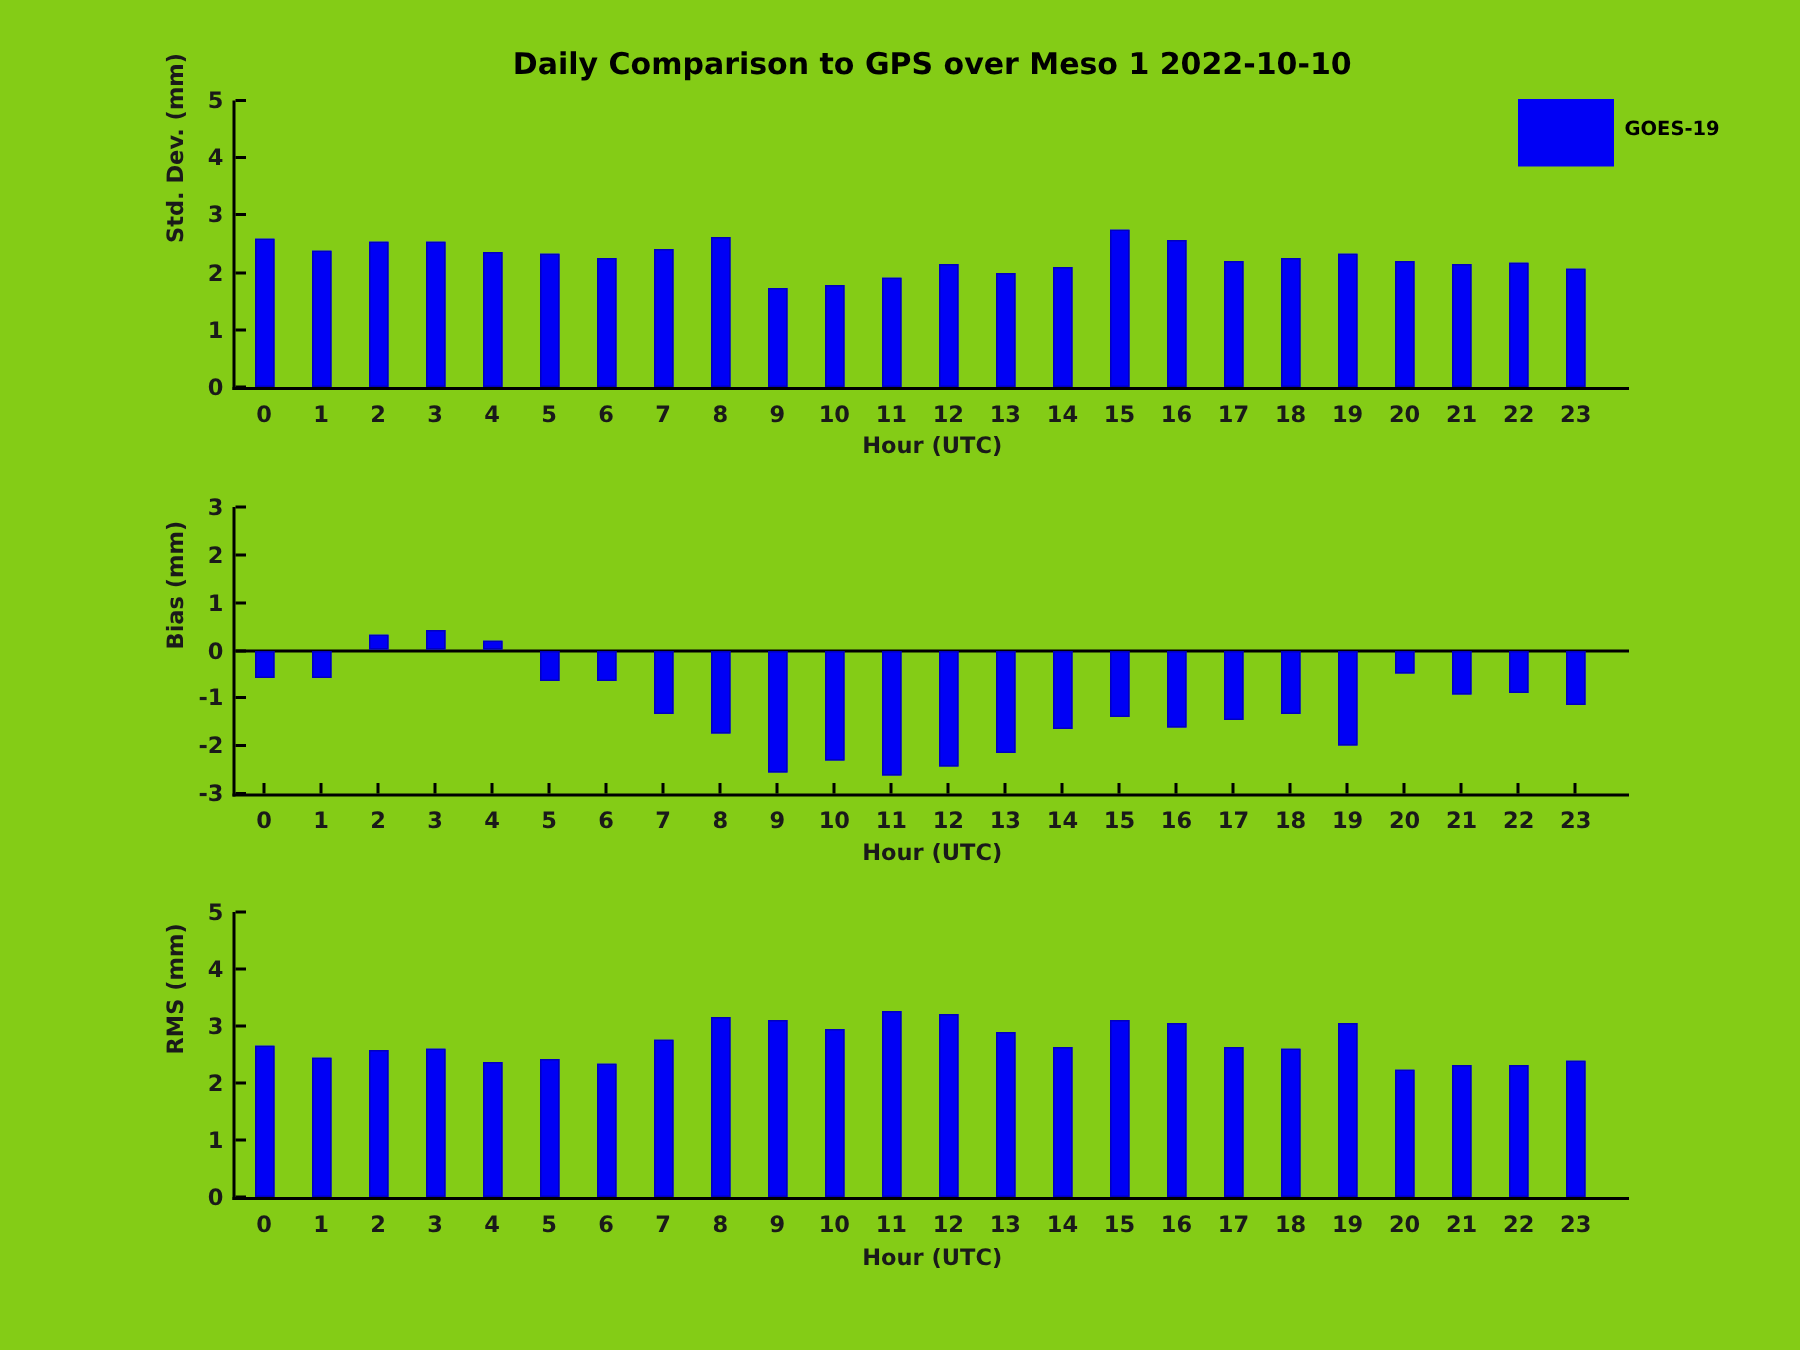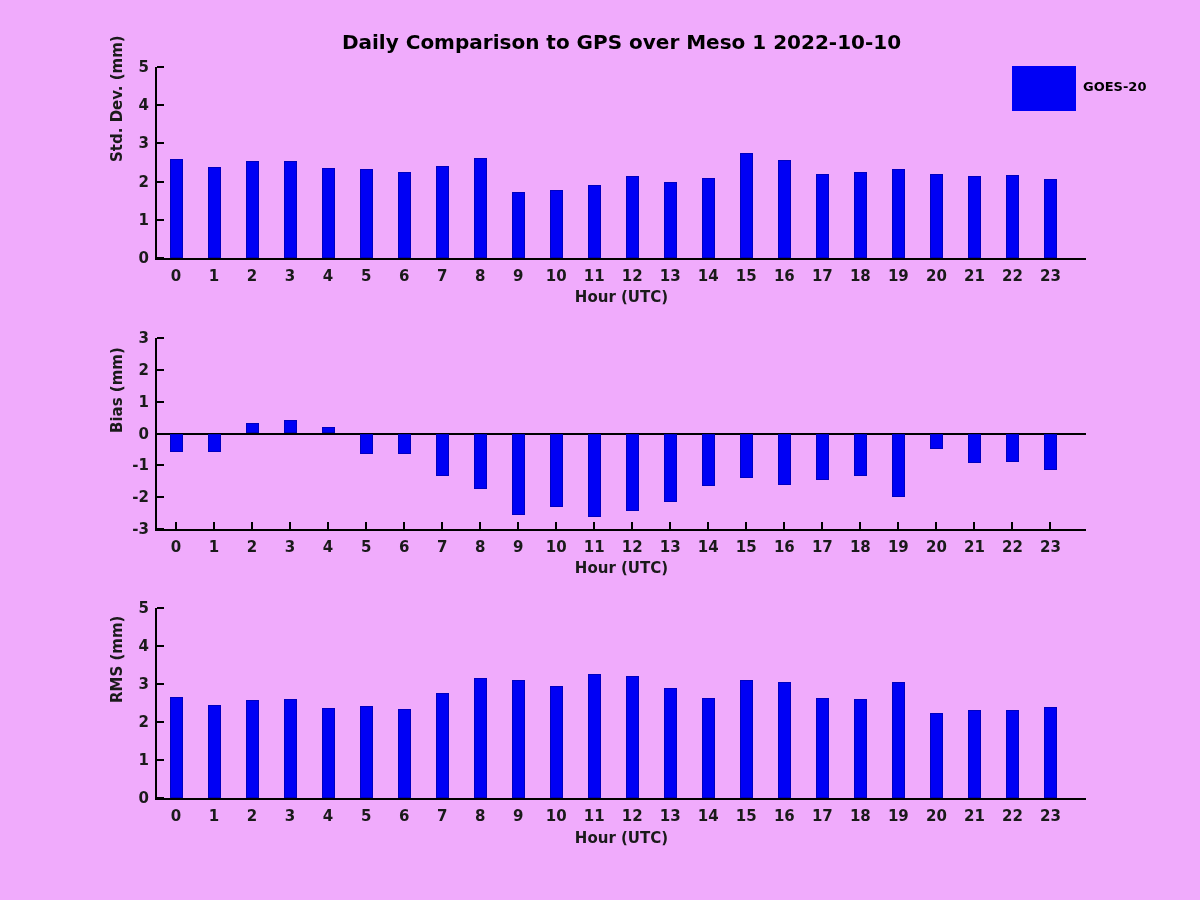--- a/index.html
+++ b/index.html
@@ -1,19 +1,19 @@
 <!DOCTYPE html>
 <html><head>
 <meta charset="utf-8">
 <style>
   html,body{margin:0;padding:0;background:#ffffff;}
   .figure{
     position:relative;
     width:1200px;height:900px;
-    background:#f0abfc;
+    background:#84cc16;
     font-family:"DejaVu Sans","Liberation Sans",sans-serif;
     overflow:hidden;
   }
   .fig-title{
     position:absolute;left:157px;top:30px;width:929px;
     text-align:center;font-size:20px;font-weight:bold;color:#000;
   }
   .legend{position:absolute;left:1012px;top:66px;}
   .legend-swatch{position:absolute;left:0;top:0;width:64px;height:45px;}
   .legend-label{
@@ -52,21 +52,21 @@
 </style>
 </head>
 <body>
 
 <div class="figure">
 
   <div class="fig-title">Daily Comparison to GPS over Meso 1 2022-10-10</div>
 
   <div class="legend">
     <span class="legend-swatch" style="background: rgb(0, 0, 245);"></span>
-    <span class="legend-label">GOES-20</span>
+    <span class="legend-label">GOES-19</span>
   </div>
 
   <div class="ylabel" id="ylabel0">
       <span>Std. Dev. (mm)</span>
     </div>
   <div class="plot-area" id="area0">
       <div class="spine" style="left: -2px; top: 0px; width: 2px; height: 193px;"></div>
       <div class="spine" style="left: -2px; top: 191px; width: 931px; height: 2px;"></div>
       <div class="tick" style="left: 0px; top: 190px; width: 7px; height: 2px;"></div>
       <div class="ytick-label" style="top: 181px;">0</div>

